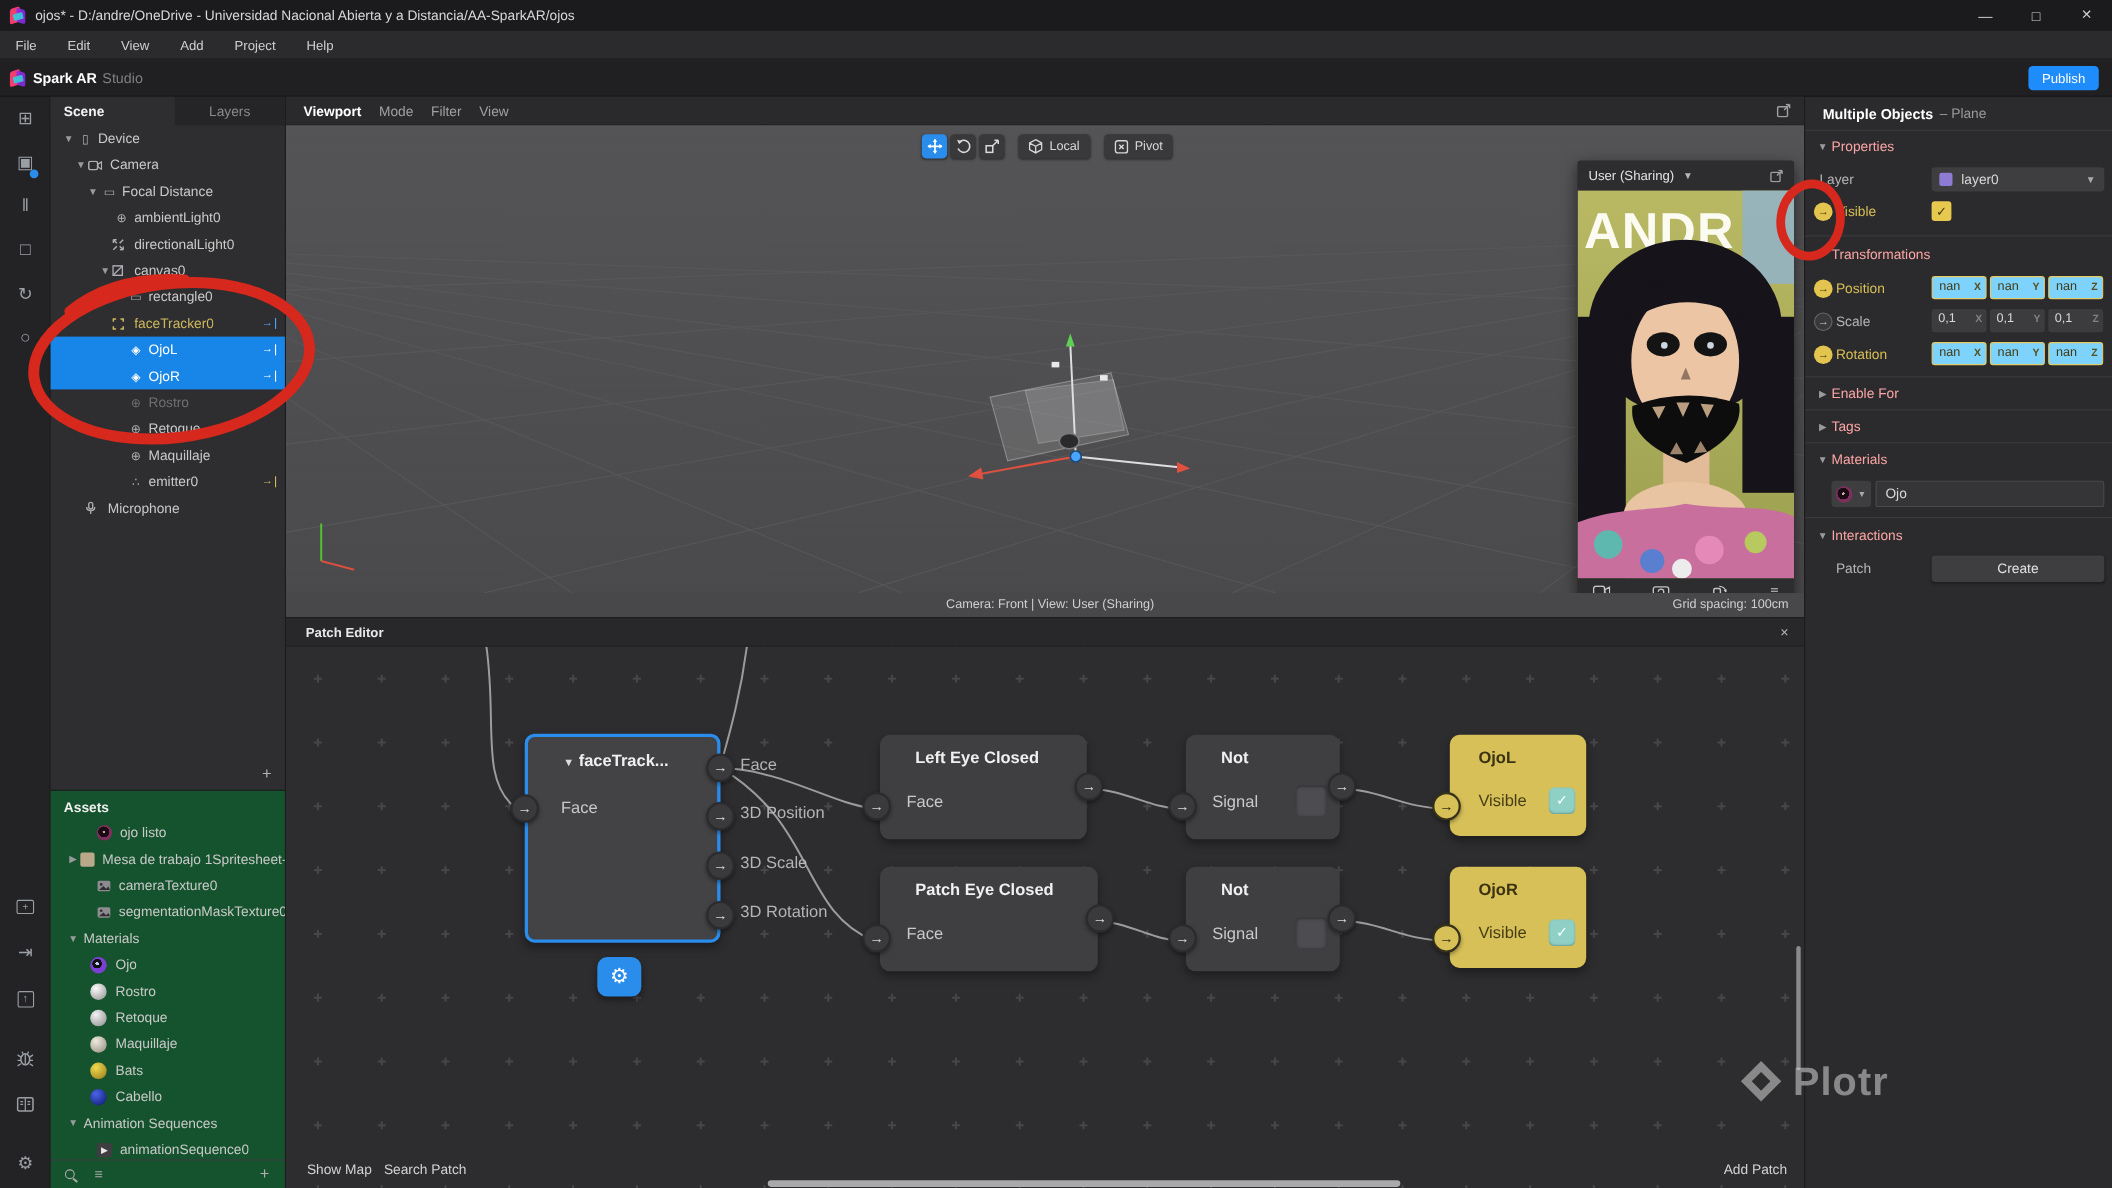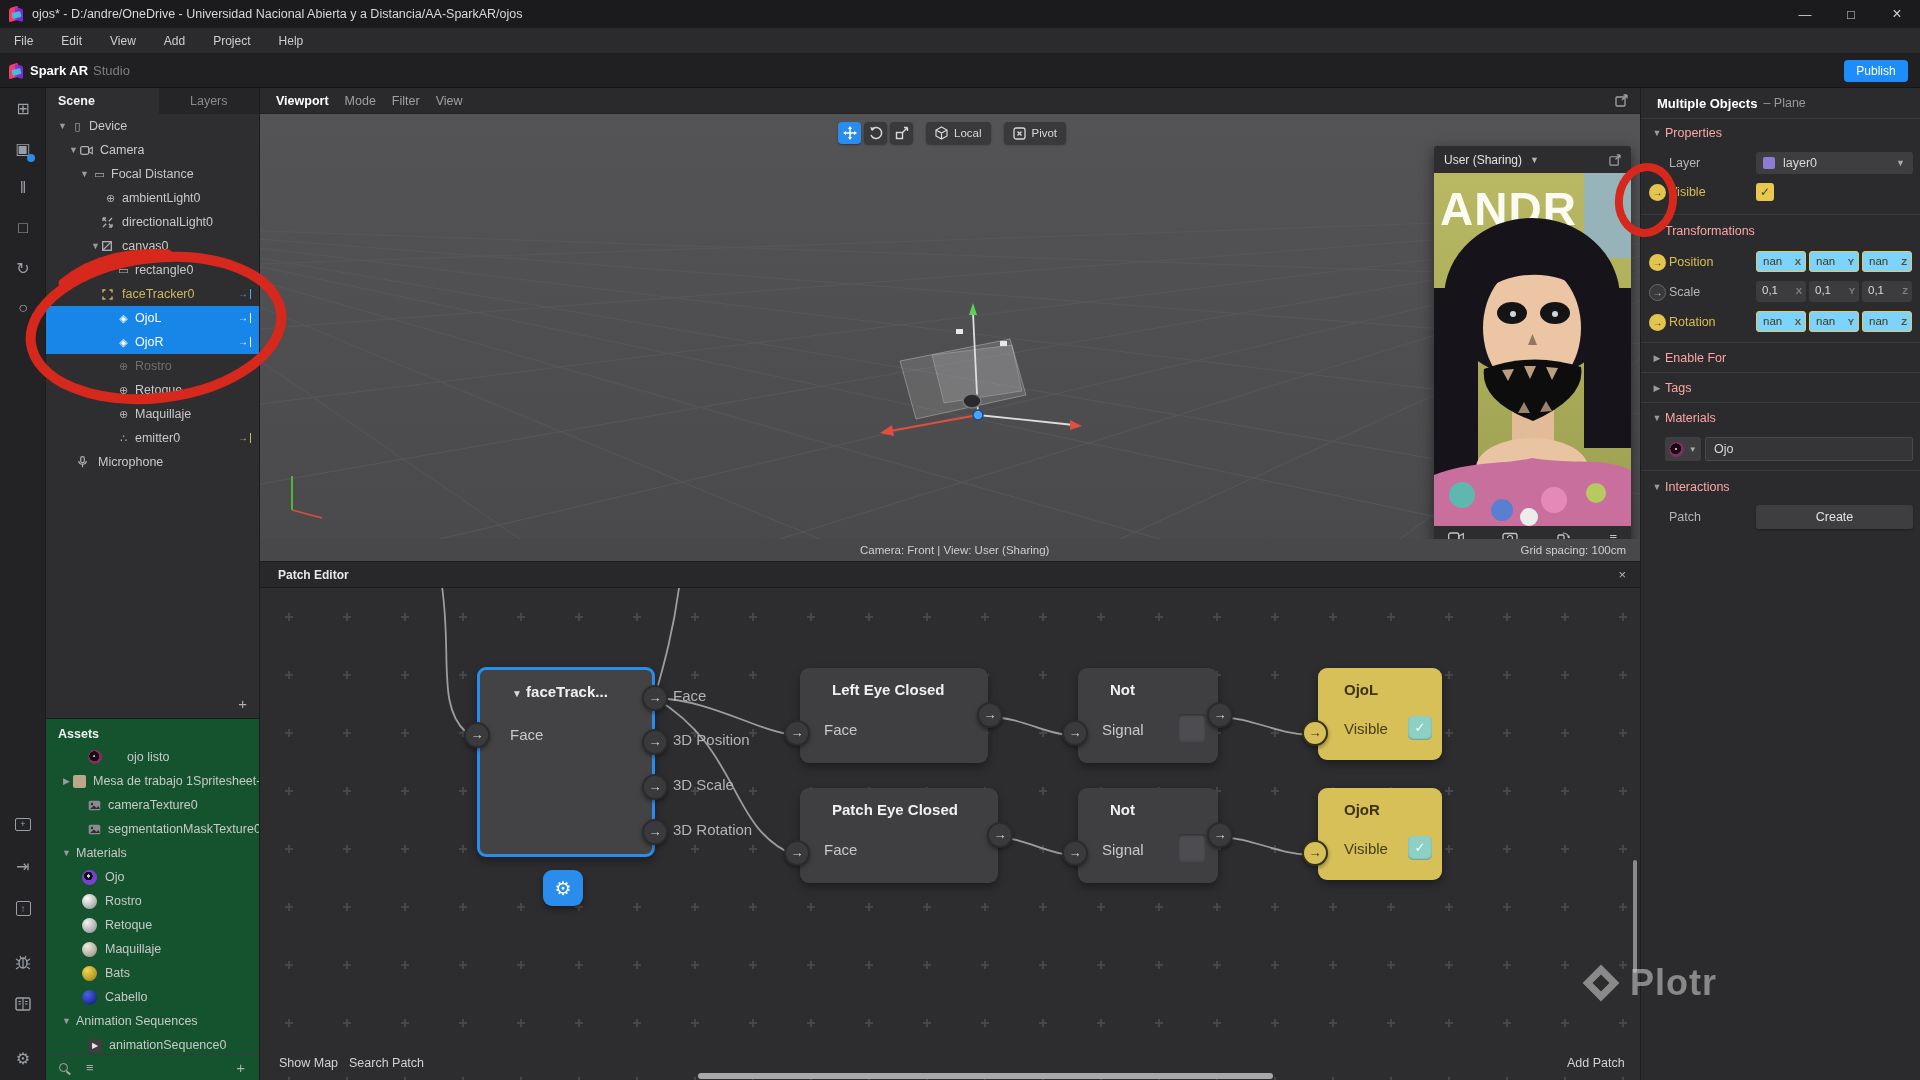--- a/index.html
+++ b/index.html
@@ -350,21 +350,21 @@
         </span>
       <span class="tl">Microphone</span>
     </div>
     <div id="scene-add">+</div>
   </div>
 
   <div id="assets-panel">
     <div id="assets-title">Assets</div>
     <div class="trow" style="padding-left:42px">
       <span class="thumb-eye"></span>
-      <span class="tl" style="margin-left:25px">ojo listo</span>
+      <span class="tl" style="margin-left:7px">ojo listo</span>
     </div>
     <div class="trow" style="padding-left:14px">
       <span class="tw">▶</span>
       <span class="thumb-sheet"></span>
       <span class="tl" style="margin-left:7px">Mesa de trabajo 1Spritesheet-...</span>
     </div>
     <div class="trow" style="padding-left:42px">
       <span class="ti">
           <svg width="13" height="11" viewBox="0 0 13 11">
             <rect x="0.7" y="0.7" width="11.6" height="9.6" rx="1.5" fill="#8c8c90"></rect>
@@ -685,21 +685,21 @@
       <span style="margin-left:16px;font-weight:bold;font-size:13px;color:#fff">Multiple Objects</span>
       <span style="margin-left:6px;color:#9a9a9e;font-size:12.5px">– Plane</span>
     </div>
     <div class="divider" style="top:30px"></div>
 
     <div class="insp-row" style="top:33px">
       <span class="sec-tri">▼</span>
       <span class="sec-name">Properties</span>
     </div>
     <div class="insp-row" style="top:63px">
-      <span class="insp-label" style="margin-left:28px">Layer</span>
+      <span class="insp-label" style="margin-left:13px">Layer</span>
     </div>
     <div id="layer-dd">
       <span style="width:12px;height:12px;background:#8d7bd4;border-radius:2px;margin:0 8px 0 7px"></span>
       <span>layer0</span>
       <span style="position:absolute;right:8px;font-size:9px;color:#aaa">▼</span>
     </div>
     <div class="insp-row" style="top:92px">
       <span class="circ-arrow y">→</span>
       <span class="insp-label yellow" style="margin-left:28px">Visible</span>
     </div>

